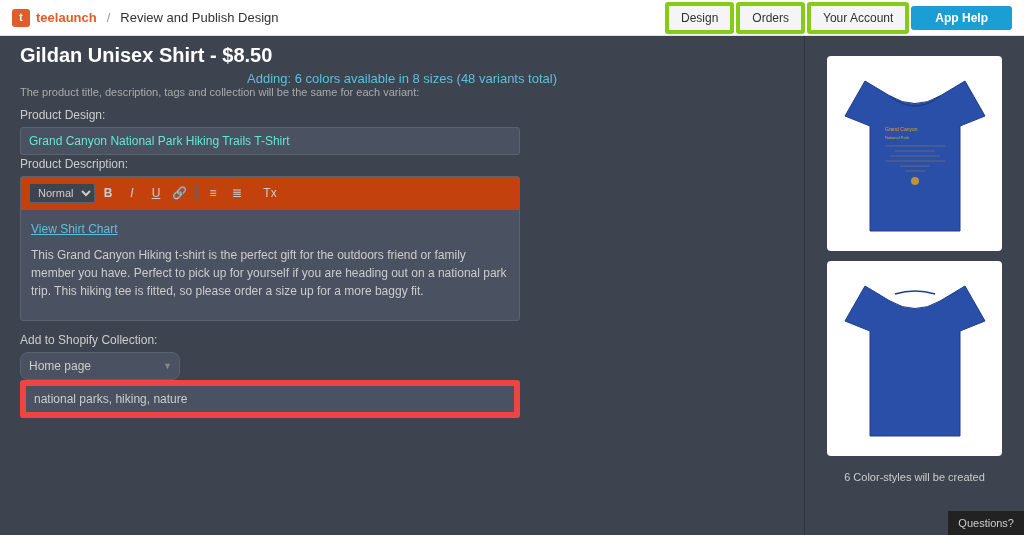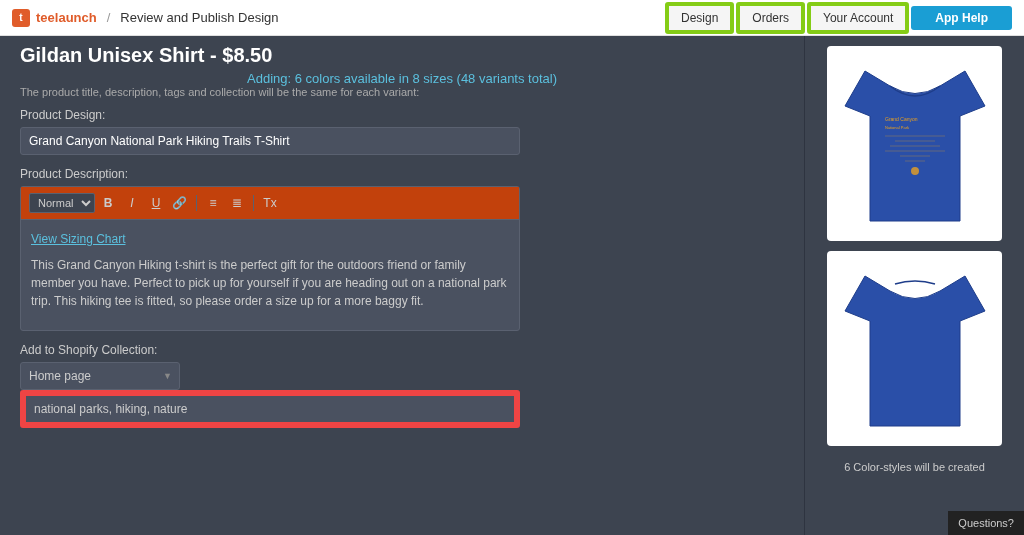--- a/index.html
+++ b/index.html
@@ -102,21 +102,21 @@
       margin-bottom: 5px;
       margin-top: 10px;
     }
     .field-input {
       width: 100%;
       max-width: 500px;
       padding: 6px 8px;
       background: #4a5160;
       border: 1px solid #5a6170;
       border-radius: 3px;
-      color: #ffffff;
+      color: #5eead4;
       font-size: 12px;
       outline: none;
     }
     .field-input::placeholder { color: #888; }
 
     
     .editor-wrapper {
       max-width: 500px;
       border: 1px solid #5a6170;
       border-radius: 3px;
@@ -179,21 +179,21 @@
       color: #ccc;
       font-size: 12px;
       width: 100%;
       outline: none;
     }
 
     
     .right-panel {
       width: 220px;
       background: #3d4450;
-      padding: 10px;
+      padding: 20px;
       display: flex;
       flex-direction: column;
       align-items: center;
       border-left: 1px solid #2e3440;
       overflow-y: auto;
       position: relative;
     }
     .right-panel::-webkit-scrollbar { width: 6px; }
     .right-panel::-webkit-scrollbar-track { background: #2e3440; }
     .right-panel::-webkit-scrollbar-thumb { background: #666; border-radius: 3px; }
@@ -234,21 +234,21 @@
     
     .select-wrapper {
       position: relative;
       max-width: 160px;
     }
     .select-wrapper select {
       width: 160px;
       padding: 6px 28px 6px 8px;
       background: #4a5160;
       border: 1px solid #5a6170;
-      border-radius: 3px;
+      border-radius: 8px;
       color: #ccc;
       font-size: 12px;
       outline: none;
       cursor: pointer;
       appearance: none;
       -webkit-appearance: none;
     }
     .select-wrapper select option { background: #3d4450; }
     .select-wrapper::after {
       content: '▼';
@@ -287,21 +287,21 @@
 
     <div class="product-title-heading">Gildan Unisex Shirt - $8.50</div>
     <div class="product-subtitle">Adding: 6 colors available in 8 sizes (48 variants total)</div>
     <div class="product-note">The product title, description, tags and collection will be the same for each variant:</div>
 
     
     <div class="field-label">Product Design:</div>
     <input class="field-input" type="text" value="Grand Canyon National Park Hiking Trails T-Shirt" style="">
 
     
-    <div class="field-label" style="margin-top:12px;">Product Description:</div>
+    <div class="field-label" style="margin-top:2px;">Product Description:</div>
     <div class="editor-wrapper">
       <div class="editor-toolbar">
         <select class="toolbar-select">
           <option>Normal</option>
         </select>
         <button class="toolbar-btn">
             <strong>B</strong>
           </button>
         <button class="toolbar-btn">
             <em>I</em>
@@ -310,21 +310,21 @@
             <u>U</u>
           </button>
         <button class="toolbar-btn">🔗</button>
         <div class="toolbar-sep"></div>
         <button class="toolbar-btn">≡</button>
         <button class="toolbar-btn">≣</button>
         <div class="toolbar-sep"></div>
         <button class="toolbar-btn">Tx</button>
       </div>
       <div class="editor-content" contenteditable="true" style="">
-        <a class="editor-link">View Sizing Chart</a>
+        <a class="editor-link">View Shirt Chart</a>
         <p class="editor-para">This Grand Canyon Hiking t-shirt is the perfect gift for the outdoors friend or family member you have. Perfect to pick up for yourself if you are heading out on a national park trip. This hiking tee is fitted, so please order a size up for a more baggy fit.</p>
       </div>
     </div>
 
     
     <div class="field-label" style="margin-top:12px;">Add to Shopify Collection:</div>
     <div class="select-wrapper">
       <select>
         <option>Home page</option>
         <option>Front page</option>

